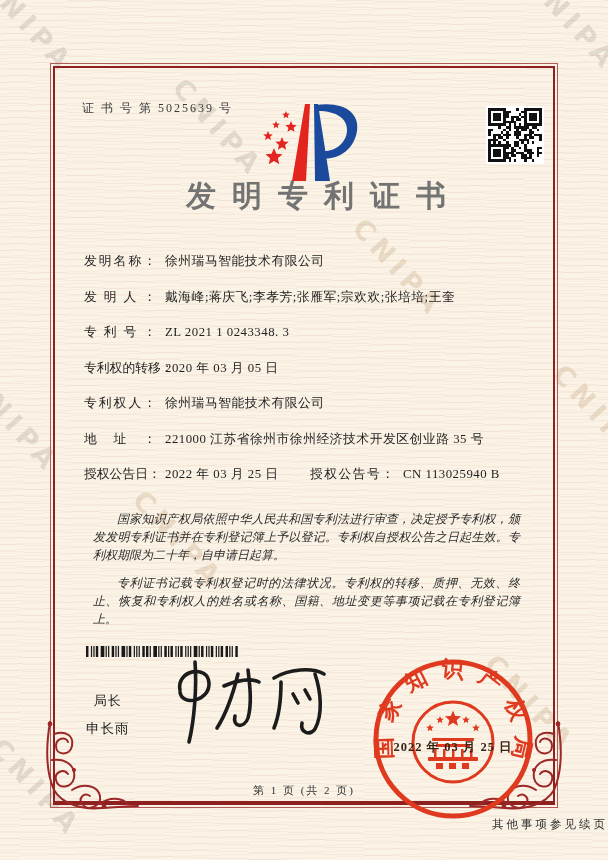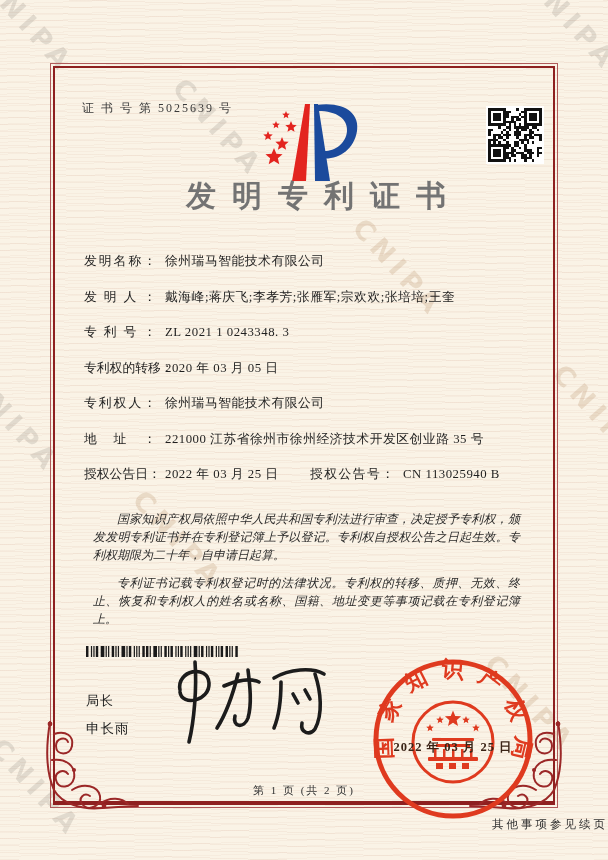--- a/index.html
+++ b/index.html
@@ -52,21 +52,21 @@
 
   .paragraphs{
     position:absolute;left:84px;top:501px;width:445px;z-index:3;
     font-size:12px;line-height:18.2px;text-align:justify;color:#2a2a2a;font-style:italic;
   }
   .paragraphs p{margin:9px;text-indent:2em;}
 
   .barcode{position:absolute;left:86px;top:646px;width:153px;height:11px;z-index:3;}
 
   .signer{position:absolute;left:86px;top:692px;z-index:3;font-family:"Liberation Sans","DejaVu Sans",sans-serif;color:#1c1c1c;}
-  .signer-title{font-size:13px;margin-bottom:10px;letter-spacing:1px;}
+  .signer-title{font-size:13px;margin-bottom:10px;letter-spacing:1px;text-align:center;}
   .signer-name{font-size:13.5px;letter-spacing:1px;}
 
   .signature{position:absolute;left:162px;top:652px;z-index:3;}
 
   .seal{position:absolute;left:370px;top:656px;width:166px;height:166px;z-index:6;}
   .seal svg{width:100%;height:100%;display:block;}
   .seal-date{
     position:absolute;left:372px;top:739px;width:162px;z-index:7;
     text-align:center;font-size:12.5px;letter-spacing:1px;color:#3a2417;font-weight:bold;
   }

